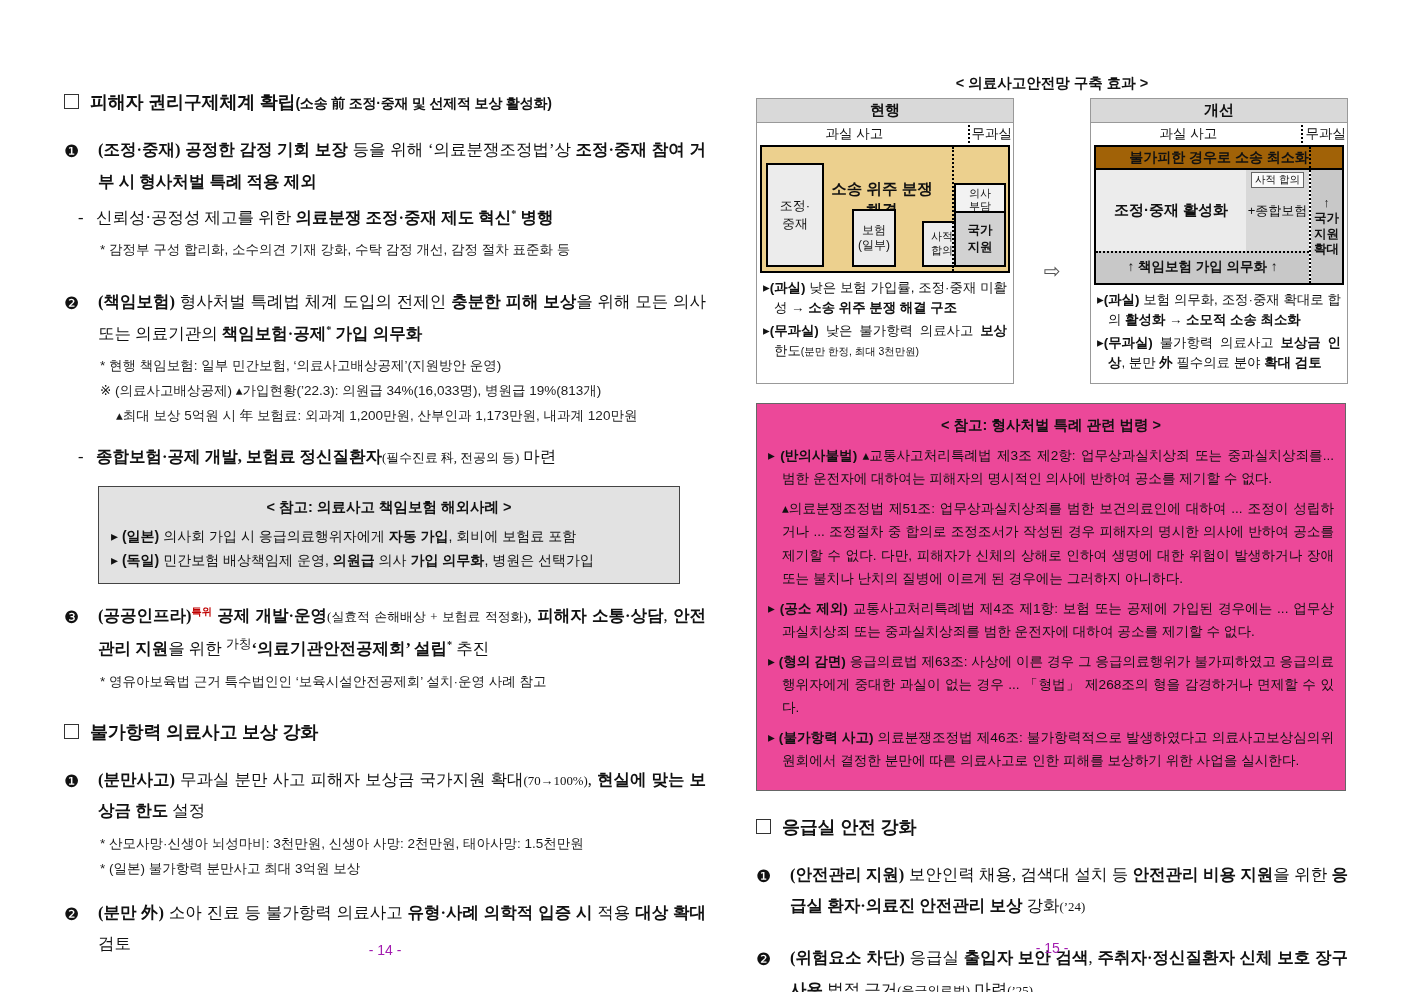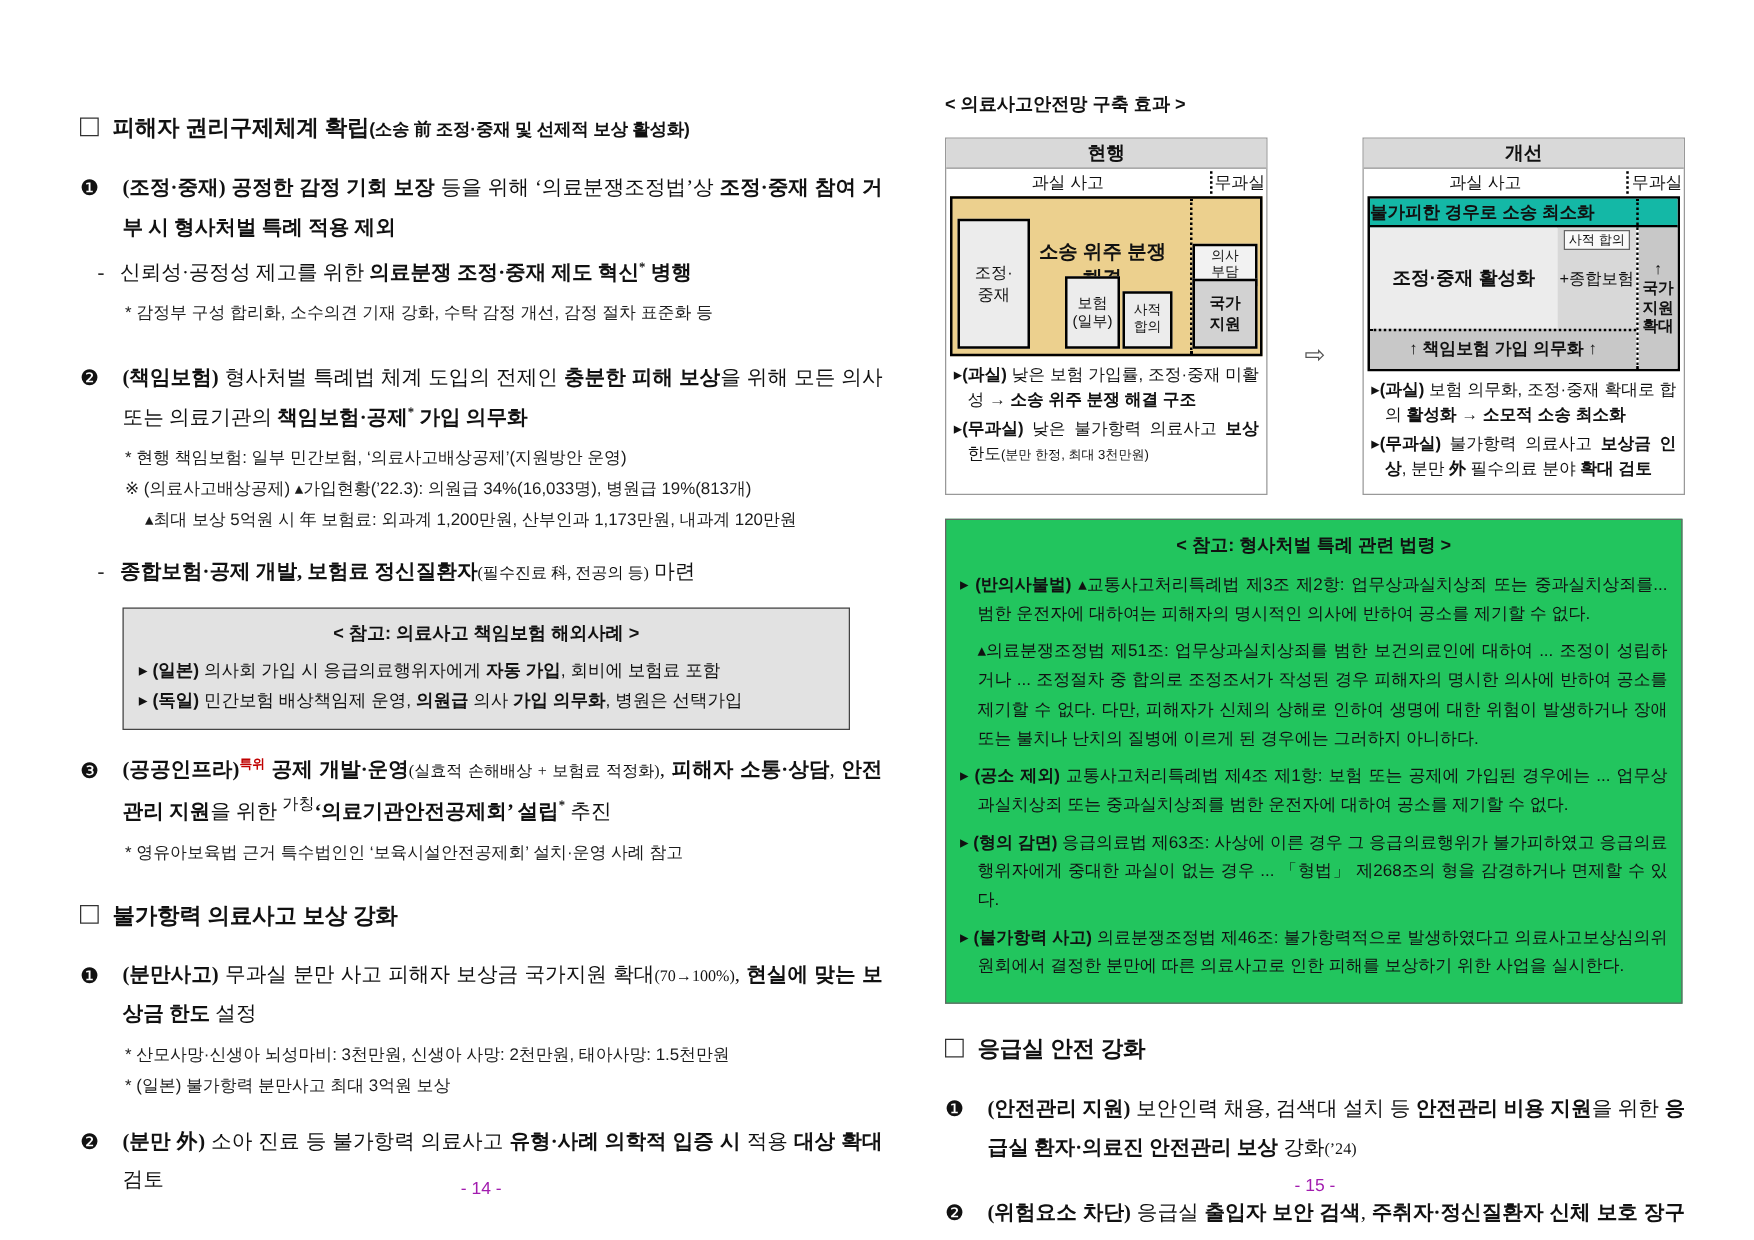--- a/index.html
+++ b/index.html
@@ -31,51 +31,51 @@
   .note{margin-left:36px;font-size:13.5px;line-height:1.62;color:#1c1c1c;margin-bottom:3px;}
   .note-indent{margin-left:52px;}
   .spacer-s{height:8px;}.spacer-m{height:14px;}.spacer-l{height:22px;}
 
   
   .refbox{margin:14px 0 16px 34px;width:556px;background:#e2e2e2;border:1.5px solid #444;
           padding:8px 12px 10px;font-size:14px;line-height:1.75;}
   .refbox .rb-title{text-align:center;font-weight:bold;font-size:14.5px;margin-bottom:4px;}
   .refbox .rb-line{padding-left:14px;text-indent:-14px;}
 
-  .legalbox{width:566px;background:#22c55e;border:1.5px solid #666;
+  .legalbox{width:566px;background:#ec4899;border:1.5px solid #666;
           padding:9px 11px 10px;font-size:13.6px;line-height:1.7;margin-bottom:24px;}
   .legalbox .rb-title{text-align:center;font-weight:bold;font-size:14.5px;margin-bottom:6px;}
   .legal-par{padding-left:14px;text-indent:-14px;margin-bottom:7px;text-align:justify;}
   .legal-sub{margin-left:14px;margin-bottom:7px;text-align:justify;}
 
   
-  .effects-title{font-size:14.5px;font-weight:bold;margin-bottom:17px;}
+  .effects-title{text-align:center;font-size:14.5px;font-weight:bold;margin-bottom:5px;}
   .diagram-row{display:flex;align-items:stretch;justify-content:space-between;}
   .diagram-box{width:256px;border:1px solid #999;background:#fff;}
   .dg-header{background:#d9d9d9;border-bottom:1px solid #999;text-align:center;font-weight:bold;
              font-size:15px;padding:2px 0;}
   .col-labels{position:relative;height:20px;font-size:13.5px;margin-top:2px;}
   .lab-fault{position:absolute;left:0;width:76%;text-align:center;top:0;}
   .lab-nofault{position:absolute;right:1px;top:0;border-left:2px dotted #000;padding-left:2px;}
   .between-arrow{align-self:center;font-size:20px;color:#555;margin-top:60px;}
 
   .chart-cur{position:relative;height:124px;margin:0 3px;border:2px solid #000;background:#ecd08e;}
   .minibox{position:absolute;background:#ececec;border:2px solid #000;display:flex;align-items:center;
            justify-content:center;text-align:center;white-space:pre-line;}
   .cur-mediation{left:4px;top:16px;bottom:4px;width:54px;font-size:13px;}
   .cur-main{position:absolute;left:62px;right:68px;top:32px;text-align:center;font-weight:bold;font-size:15.5px;}
   .cur-insurance{left:90px;bottom:4px;width:40px;height:54px;font-size:12px;line-height:1.25;}
-  .cur-settlement{left:136px;bottom:4px;width:36px;height:42px;font-size:11px;line-height:1.25;}
+  .cur-settlement{left:160px;bottom:4px;width:36px;height:42px;font-size:11px;line-height:1.25;}
   .cur-dotline{position:absolute;left:190px;top:0;bottom:0;border-left:2px dotted #000;}
   .cur-doctor{right:2px;top:36px;width:48px;height:30px;font-size:11px;line-height:1.2;background:#f2f2f2;}
   .cur-state{right:2px;bottom:4px;width:48px;height:52px;font-size:12.5px;font-weight:bold;background:#d2d2d2;}
 
   .chart-imp{position:relative;height:136px;margin:0 3px;border:2px solid #000;background:#fff;}
-  .imp-banner{position:absolute;left:0;right:0;top:0;height:21px;background:#14b8a6;border-bottom:2px solid #000;
-              font-weight:bold;font-size:14px;line-height:21px;}
+  .imp-banner{position:absolute;left:0;right:0;top:0;height:21px;background:#a16207;border-bottom:2px solid #000;
+              text-align:center;font-weight:bold;font-size:14px;line-height:21px;}
   .imp-main{position:absolute;left:0;top:23px;width:150px;bottom:32px;background:#ececec;display:flex;
             align-items:center;justify-content:center;font-weight:bold;font-size:15px;}
   .imp-plus{position:absolute;left:150px;top:23px;width:63px;bottom:32px;background:#d8d8d8;display:flex;
             align-items:center;justify-content:center;font-size:13px;}
   .imp-private{position:absolute;left:155px;top:25px;background:#fafafa;border:1px solid #666;
                font-size:10.5px;padding:0 3px;}
   .imp-dot{position:absolute;left:213px;top:0;bottom:0;border-left:2px dotted #000;}
   .imp-state{position:absolute;left:215px;right:0;top:23px;bottom:0;background:#c8c8c8;display:flex;
              flex-direction:column;align-items:center;justify-content:center;font-weight:bold;
              font-size:12.5px;line-height:1.25;text-align:center;white-space:pre-line;}

